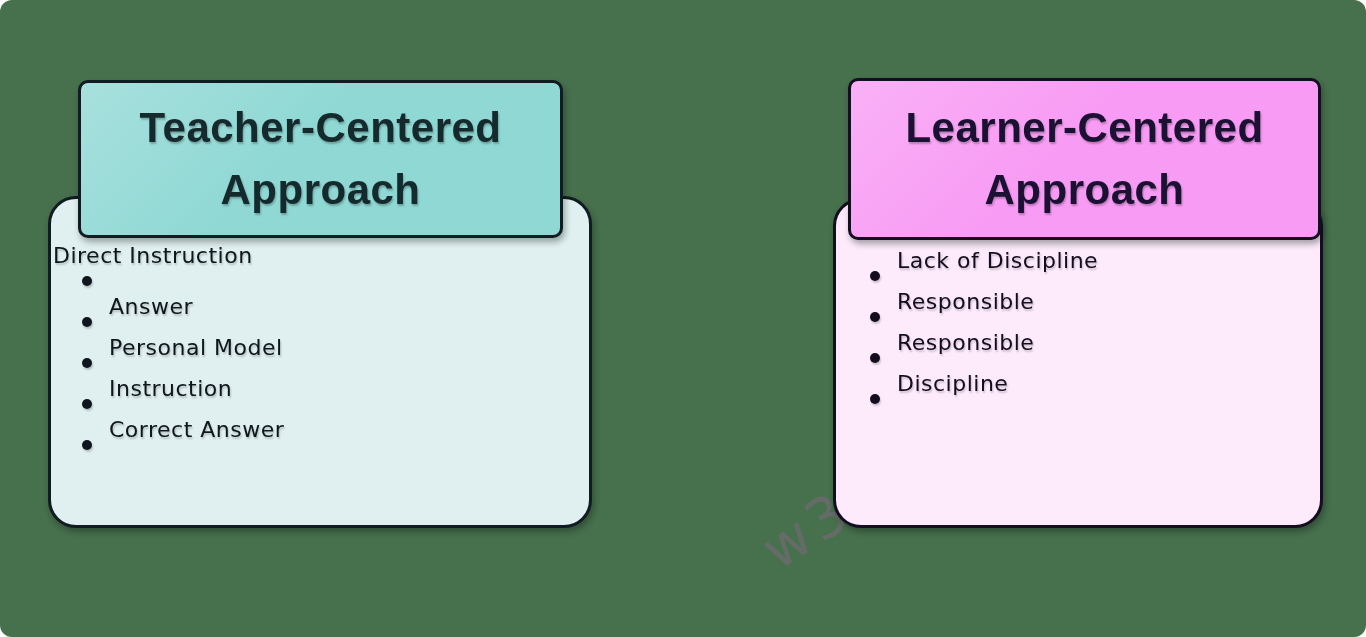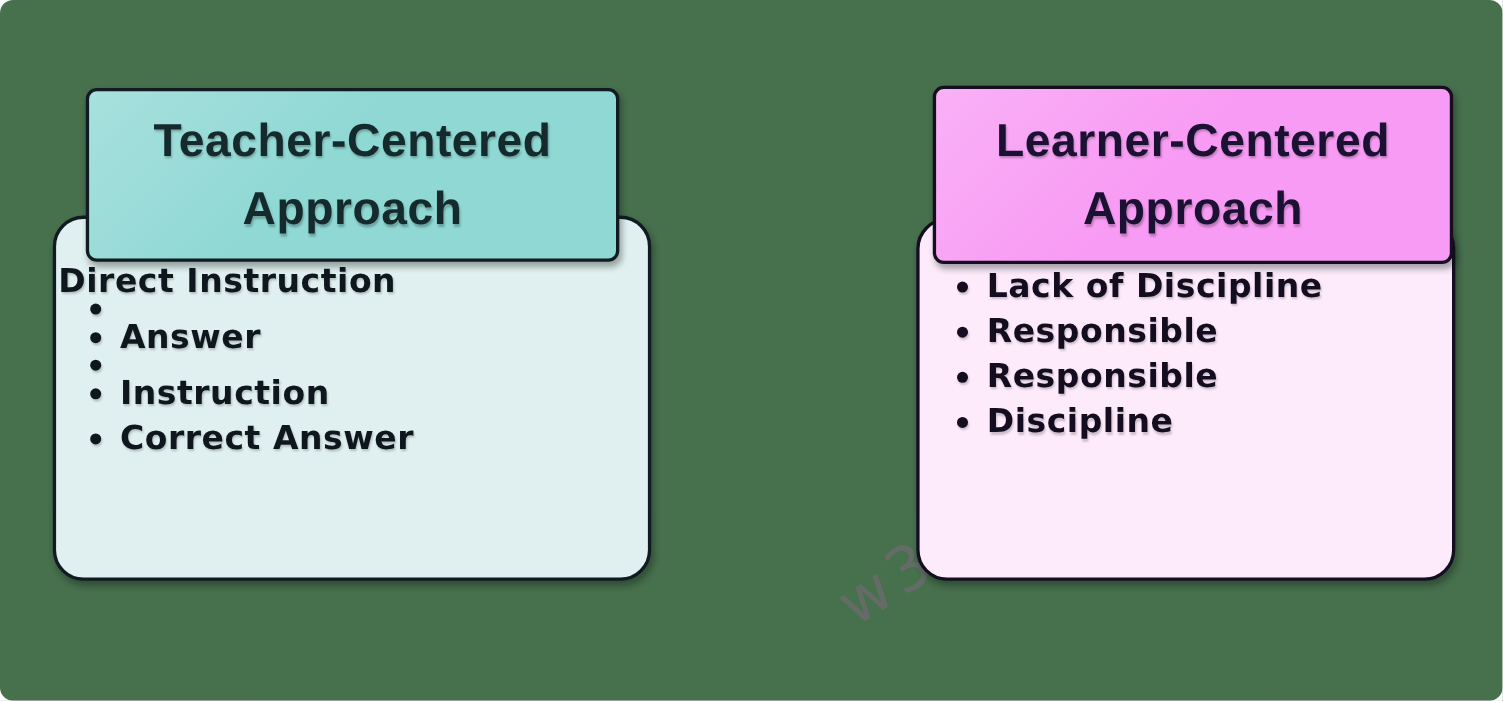--- a/index.html
+++ b/index.html
@@ -45,32 +45,32 @@
   #left-header{left:78px;top:38px;width:485px;height:158px;}
   #right-header{left:848px;top:36px;width:473px;height:162px;}
   
   .panel-body{
     position:absolute;
     z-index:2;
     box-sizing:border-box;
     border:3px solid;
     border-radius:28px;
     font-family:"DejaVu Sans","Liberation Sans",sans-serif;
-    font-weight:700;
-    font-size:30px;
+    font-weight:400;
+    font-size:22px;
     letter-spacing:0.5px;
     box-shadow:2px 4px 6px rgba(10,20,15,0.35);
     text-shadow:1px 2px 2px rgba(0,0,0,0.2);
   }
   #left-body{left:48px;top:196px;width:544px;height:332px;padding:36px 8px 0 2px;}
   #right-body{left:833px;top:198px;width:490px;height:330px;padding:39px 8px 0 34px;}
   .body-heading{line-height:41px;white-space:nowrap;}
   ul.items{list-style:none;margin:0;padding:0;}
   #left-body ul.items{padding-left:29px;}
-  li.item{display:flex;align-items:center;line-height:41px;white-space:nowrap;}
+  li.item{display:flex;align-items:flex-end;line-height:41px;white-space:nowrap;}
   .dot{
     width:10px;height:10px;border-radius:50%;
     flex:none;
     margin-right:17px;
     box-shadow:1px 2px 2px rgba(0,0,0,0.2);
   }
 </style>
 </head>
 <body>
 
@@ -87,20 +87,21 @@
     <ul class="items">
       <li class="item">
         <span class="dot" style="background-color: rgb(15, 23, 30);"></span>
       </li>
       <li class="item">
         <span class="dot" style="background-color: rgb(15, 23, 30);"></span>
         <span>Answer</span>
       </li>
       <li class="item">
         <span class="dot" style="background-color: rgb(15, 23, 30);"></span>
+        <span>Personal Model</span>
       </li>
       <li class="item">
         <span class="dot" style="background-color: rgb(15, 23, 30);"></span>
         <span>Instruction</span>
       </li>
       <li class="item">
         <span class="dot" style="background-color: rgb(15, 23, 30);"></span>
         <span>Correct Answer</span>
       </li>
     </ul>

